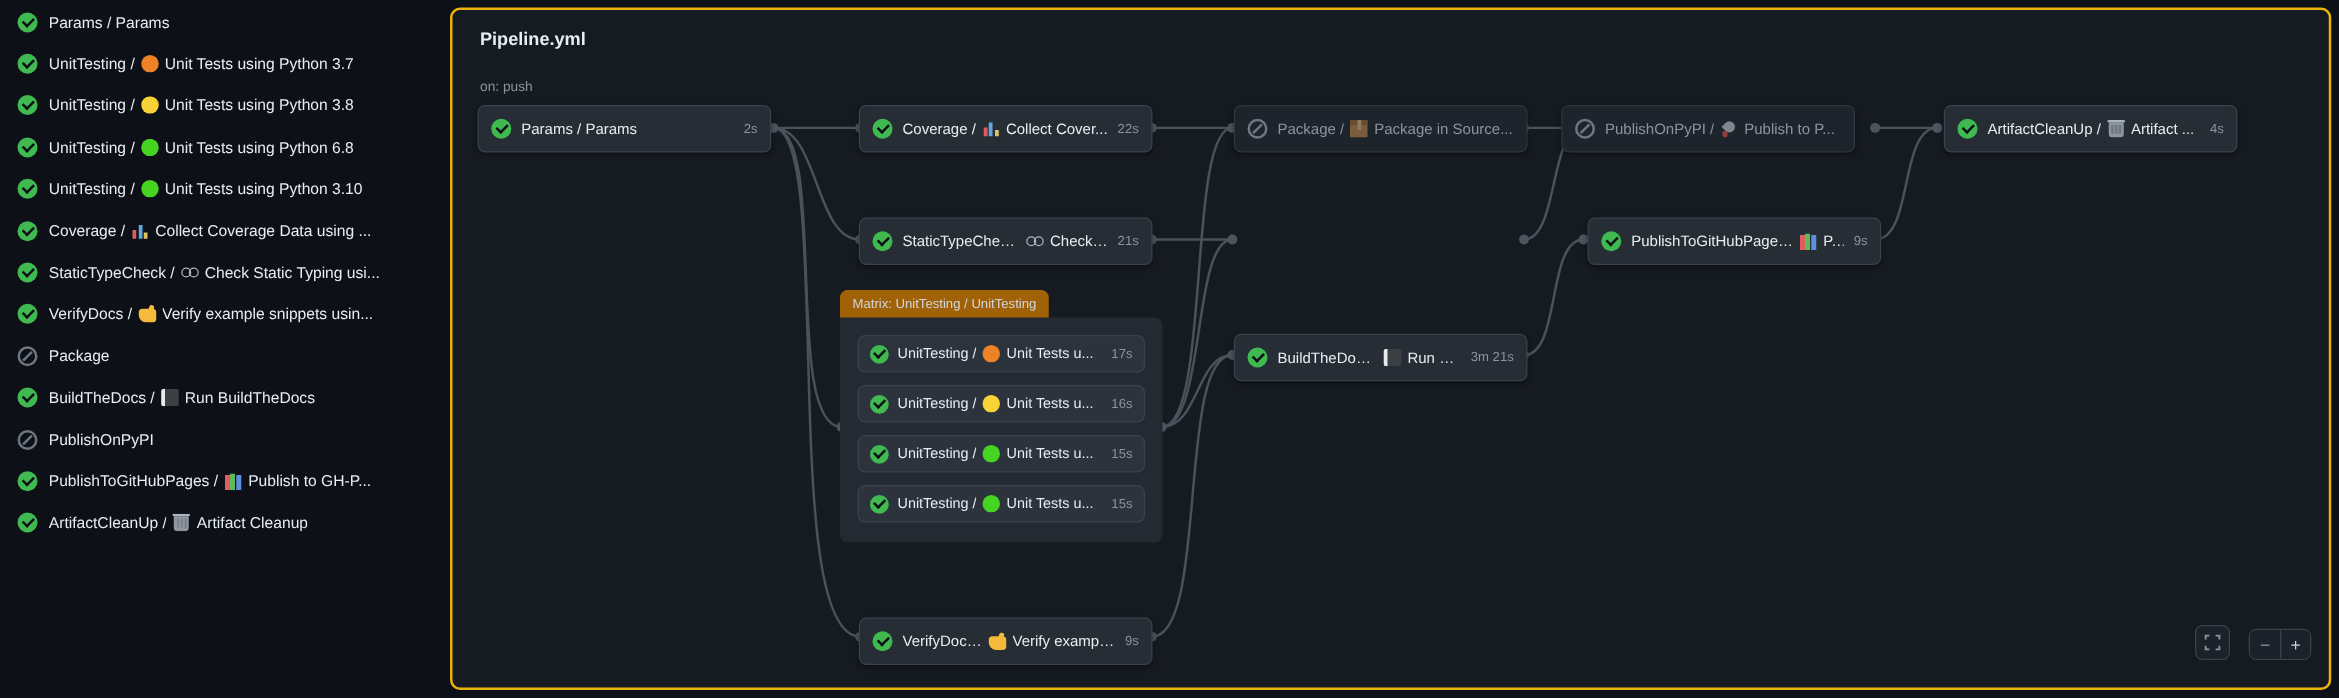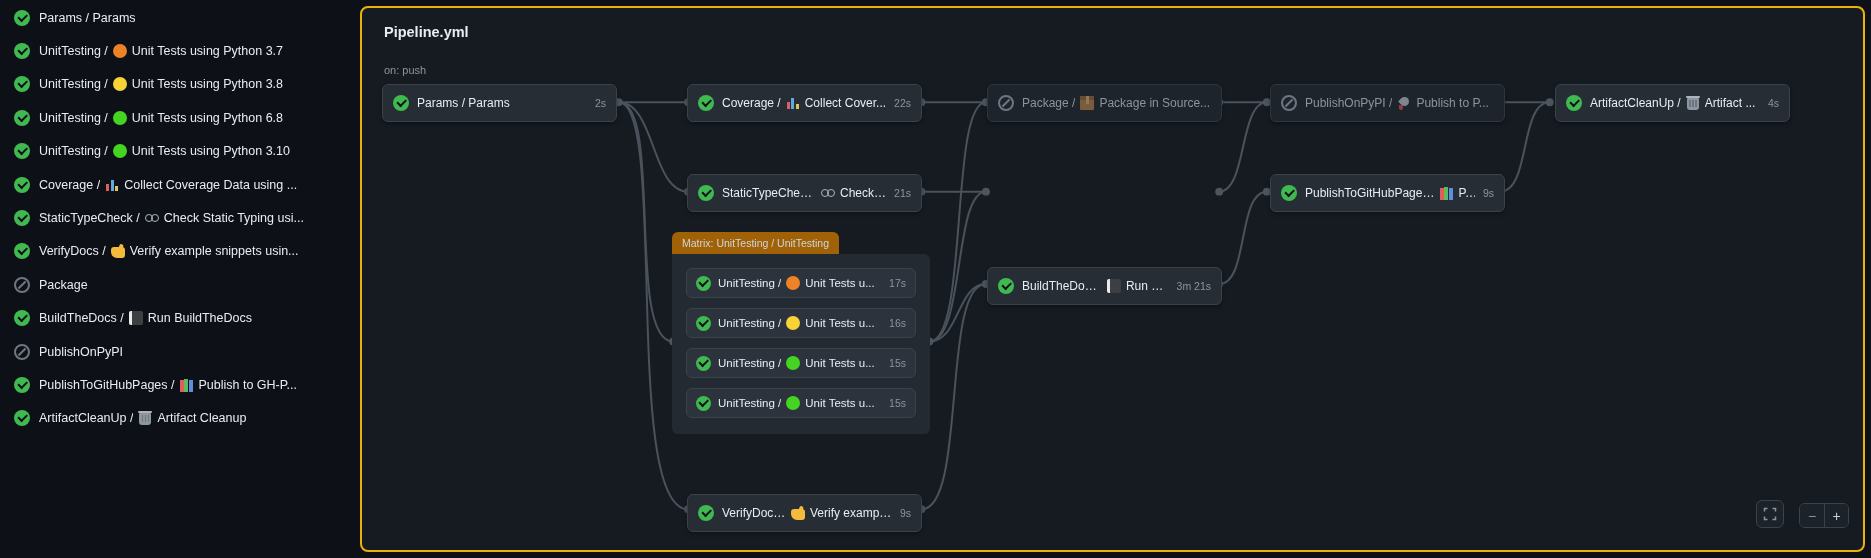--- a/index.html
+++ b/index.html
@@ -333,21 +333,21 @@
   <div class="node" style="left:625px;top:259px">
     <span class="status success"></span>
     <span class="nlabel">
         <span class="txt">BuildTheDocs /</span>
         <span class="mi mi-notebook"></span>
         <span class="txt">Run B...</span>
       </span>
     <span class="dur">3m 21s</span>
   </div>
 
-  <div class="node skipped" style="left:908px;top:76px">
+  <div class="node skipped" style="left:887px;top:76px">
     <span class="status skipped"></span>
     <span class="nlabel">
         <span class="txt">PublishOnPyPI /</span>
         <span class="mi mi-rocket"></span>
         <span class="txt">Publish to P...</span>
       </span>
   </div>
 
   <div class="node" style="left:908px;top:166px">
     <span class="status success"></span>

